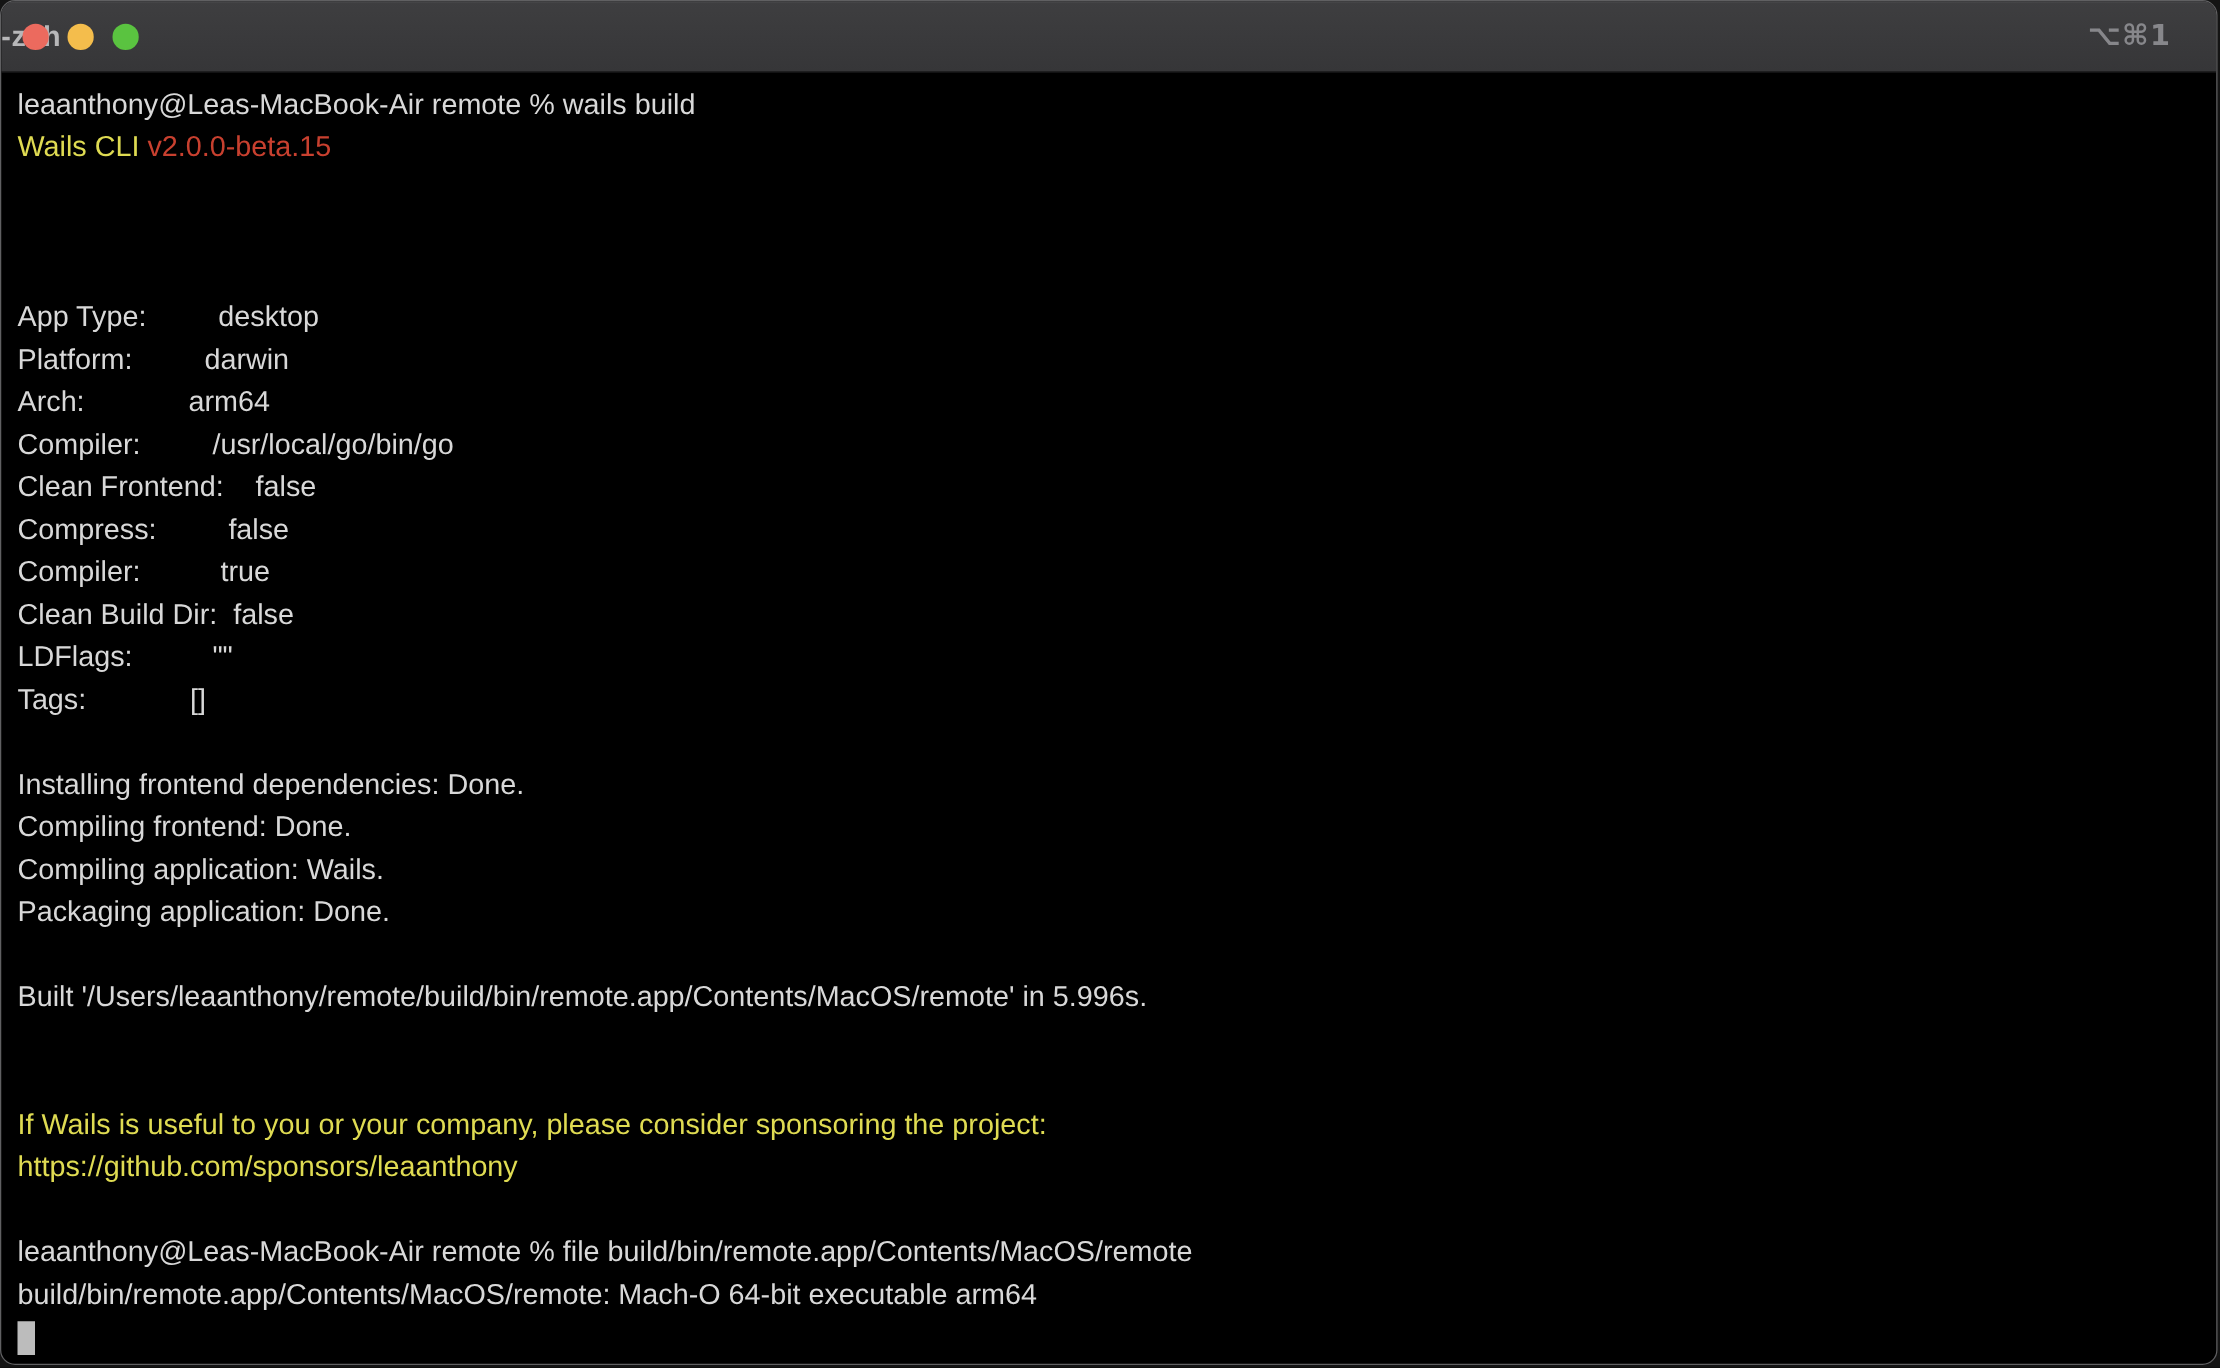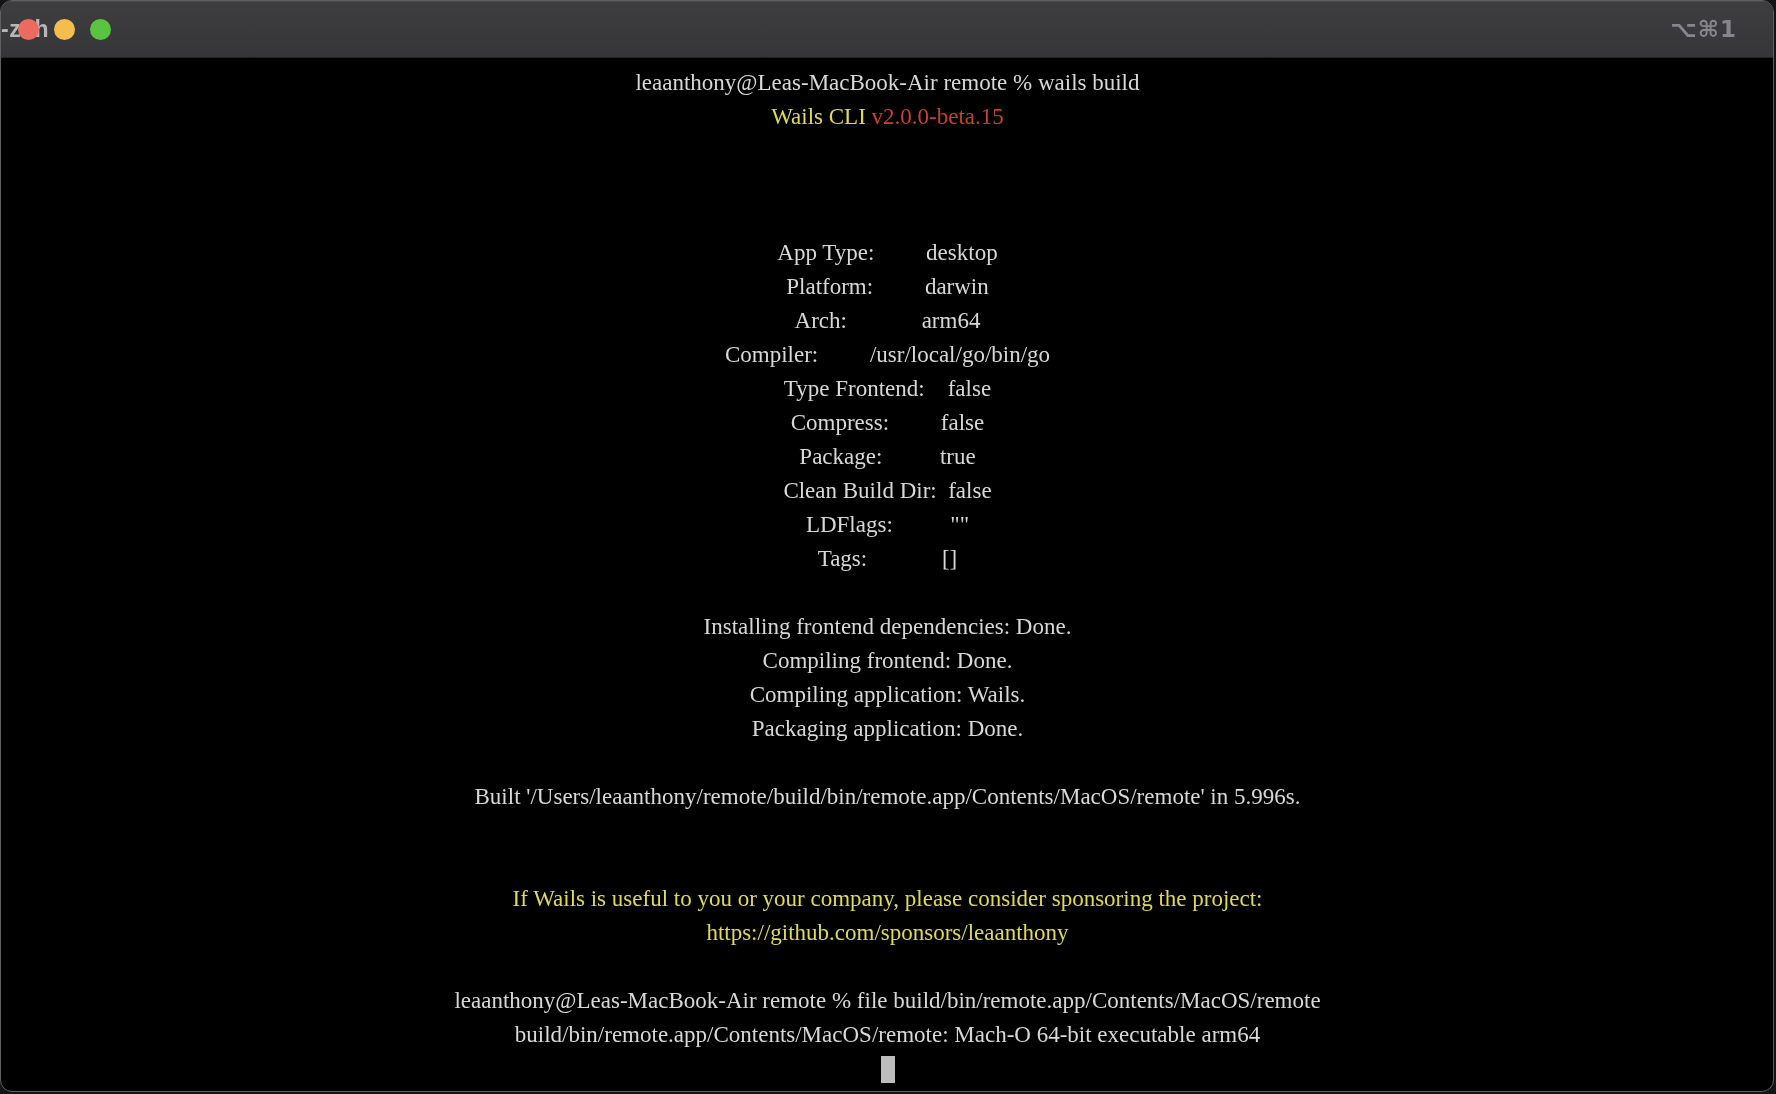--- a/index.html
+++ b/index.html
@@ -62,26 +62,25 @@
     top: 50%;
     transform: translateY(-50%);
     color: #87878b;
     font-size: 23px;
     font-weight: bold;
     font-family: "DejaVu Sans", sans-serif;
     letter-spacing: 1px;
   }
   .terminal {
     padding: 8px 12px 0 13px;
-    font-family: Liberation Serif, serif;
+    font-family: Liberation Sans, sans-serif;
     font-size: 23px;
     line-height: 34px;
     color: var(--text-default, #d8d8d8);
     cursor: text;
-    text-align: center;
   }
   .line {
     white-space: pre;
     height: 34px;
   }
   .seg-default { color: var(--text-default, #d8d8d8); }
   .seg-yellow  { color: var(--ansi-yellow, #dfdb52); }
   .seg-red     { color: var(--ansi-red, #c8402f); }
   .cursor {
     display: inline-block;
@@ -108,23 +107,23 @@
   <div class="terminal" id="terminal">
       <div class="line"><span class="seg-default">leaanthony@Leas-MacBook-Air remote % wails build</span></div>
       <div class="line"><span class="seg-yellow">Wails CLI </span><span class="seg-red">v2.0.0-beta.15</span></div>
       <div class="line"></div>
       <div class="line"></div>
       <div class="line"></div>
       <div class="line"><span class="seg-default">App Type:         desktop</span></div>
       <div class="line"><span class="seg-default">Platform:         darwin</span></div>
       <div class="line"><span class="seg-default">Arch:             arm64</span></div>
       <div class="line"><span class="seg-default">Compiler:         /usr/local/go/bin/go</span></div>
-      <div class="line"><span class="seg-default">Type Frontend:    false</span></div>
+      <div class="line"><span class="seg-default">Clean Frontend:    false</span></div>
       <div class="line"><span class="seg-default">Compress:         false</span></div>
-      <div class="line"><span class="seg-default">Package:          true</span></div>
+      <div class="line"><span class="seg-default">Compiler:          true</span></div>
       <div class="line"><span class="seg-default">Clean Build Dir:  false</span></div>
       <div class="line"><span class="seg-default">LDFlags:          ""</span></div>
       <div class="line"><span class="seg-default">Tags:             []</span></div>
       <div class="line"></div>
       <div class="line"><span class="seg-default">Installing frontend dependencies: Done.</span></div>
       <div class="line"><span class="seg-default">Compiling frontend: Done.</span></div>
       <div class="line"><span class="seg-default">Compiling application: Wails.</span></div>
       <div class="line"><span class="seg-default">Packaging application: Done.</span></div>
       <div class="line"></div>
       <div class="line"><span class="seg-default">Built '/Users/leaanthony/remote/build/bin/remote.app/Contents/MacOS/remote' in 5.996s.</span></div>

